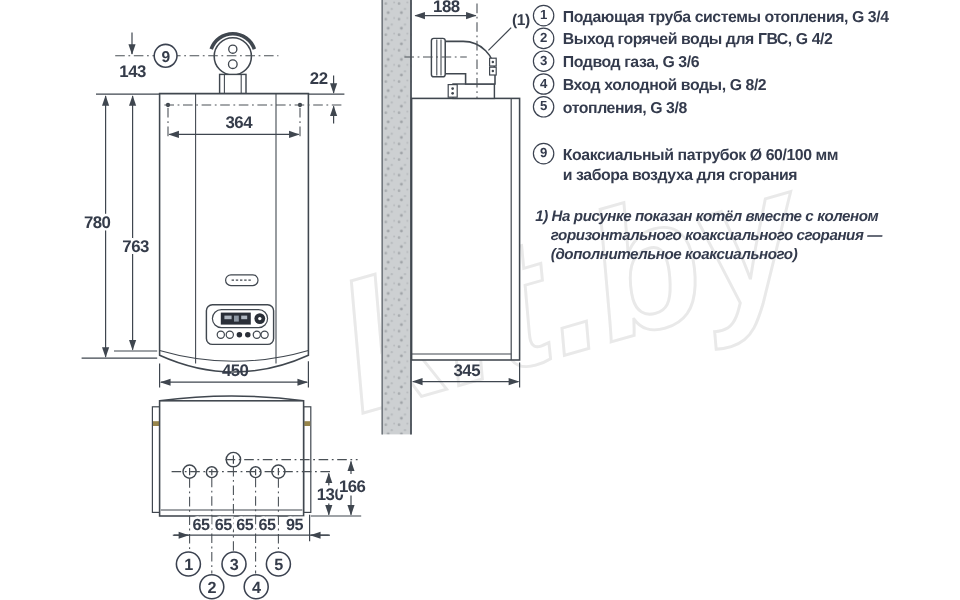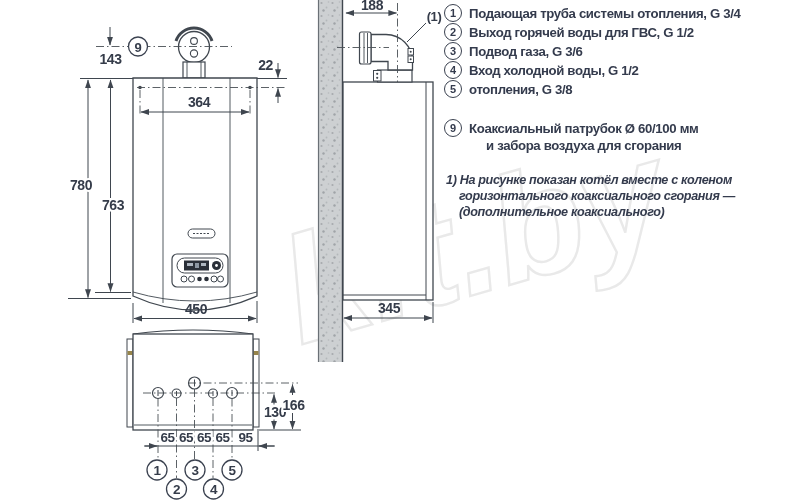--- a/index.html
+++ b/index.html
@@ -8,21 +8,21 @@
   svg{position:absolute;left:0;top:0;font-family:"Liberation Sans",sans-serif;}
   svg text{fill:#353c4a;font-weight:bold;letter-spacing:-0.4px;}
   .halo{paint-order:stroke;stroke:#ffffff;stroke-width:4px;}
   
   .legend{position:absolute;left:444px;top:0;width:354px;height:500px;color:#343b4d;}
   .lg-item{position:absolute;display:flex;align-items:flex-start;}
   .lg-circle{flex:0 0 auto;width:16px;height:16px;border:1.3px solid #3b4250;border-radius:50%;
              font-size:11px;font-weight:bold;line-height:16px;text-align:center;margin-right:7px;
              color:#343b4d;background:#fff;}
   .lg-text{font-size:13.2px;font-weight:bold;letter-spacing:-0.35px;line-height:17px;padding-top:1px;}
-  .lg-text div{white-space:nowrap;text-align:center;}
+  .lg-text div{white-space:nowrap;}
   .footnote{position:absolute;font-size:12.6px;font-style:italic;font-weight:bold;
             letter-spacing:-0.35px;line-height:15.8px;color:#343b4d;}
   .footnote .fn-line{white-space:nowrap;}
   .footnote .indent{margin-left:13px;}
 </style>
 </head>
 <body>
 
 <div class="stage">
 
@@ -245,35 +245,35 @@
   <div class="lg-item" style="top:4px;">
     <span class="lg-circle">1</span>
     <span class="lg-text">
           <div>Подающая труба системы отопления, G 3/4</div>
         </span>
   </div>
 
   <div class="lg-item" style="top:23px;">
     <span class="lg-circle">2</span>
     <span class="lg-text">
-          <div>Выход горячей воды для ГВС, G 1/2</div>
+          <div>Выход горячей воды для ГВС, G 4/2</div>
         </span>
   </div>
 
   <div class="lg-item" style="top:42px;">
     <span class="lg-circle">3</span>
     <span class="lg-text">
           <div>Подвод газа, G 3/6</div>
         </span>
   </div>
 
   <div class="lg-item" style="top:61px;">
     <span class="lg-circle">4</span>
     <span class="lg-text">
-          <div>Вход холодной воды, G 1/2</div>
+          <div>Вход холодной воды, G 8/2</div>
         </span>
   </div>
 
   <div class="lg-item" style="top:80px;">
     <span class="lg-circle">5</span>
     <span class="lg-text">
       <div>отопления, G 3/8</div>
     </span>
   </div>
 

